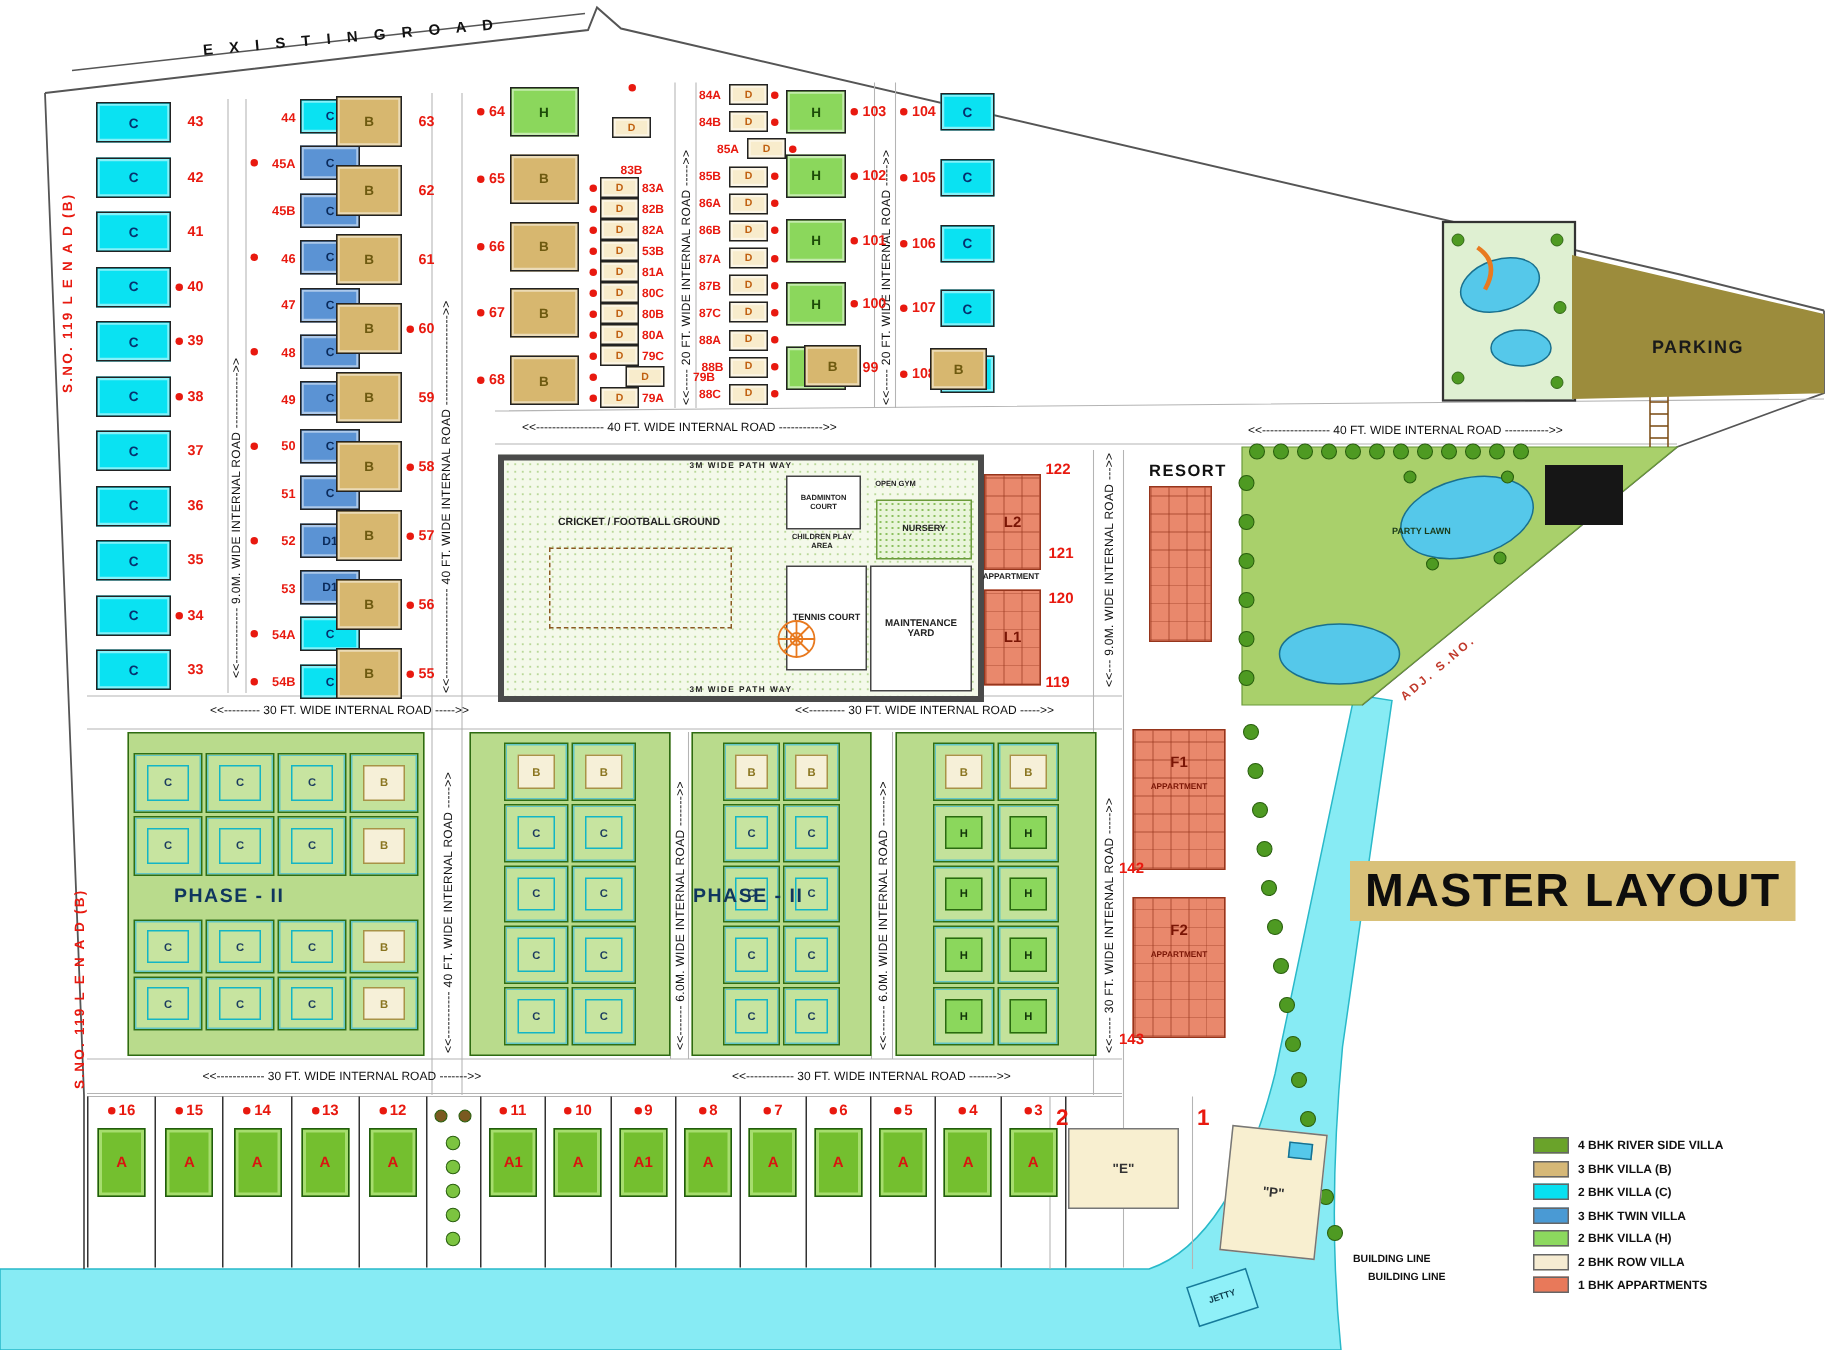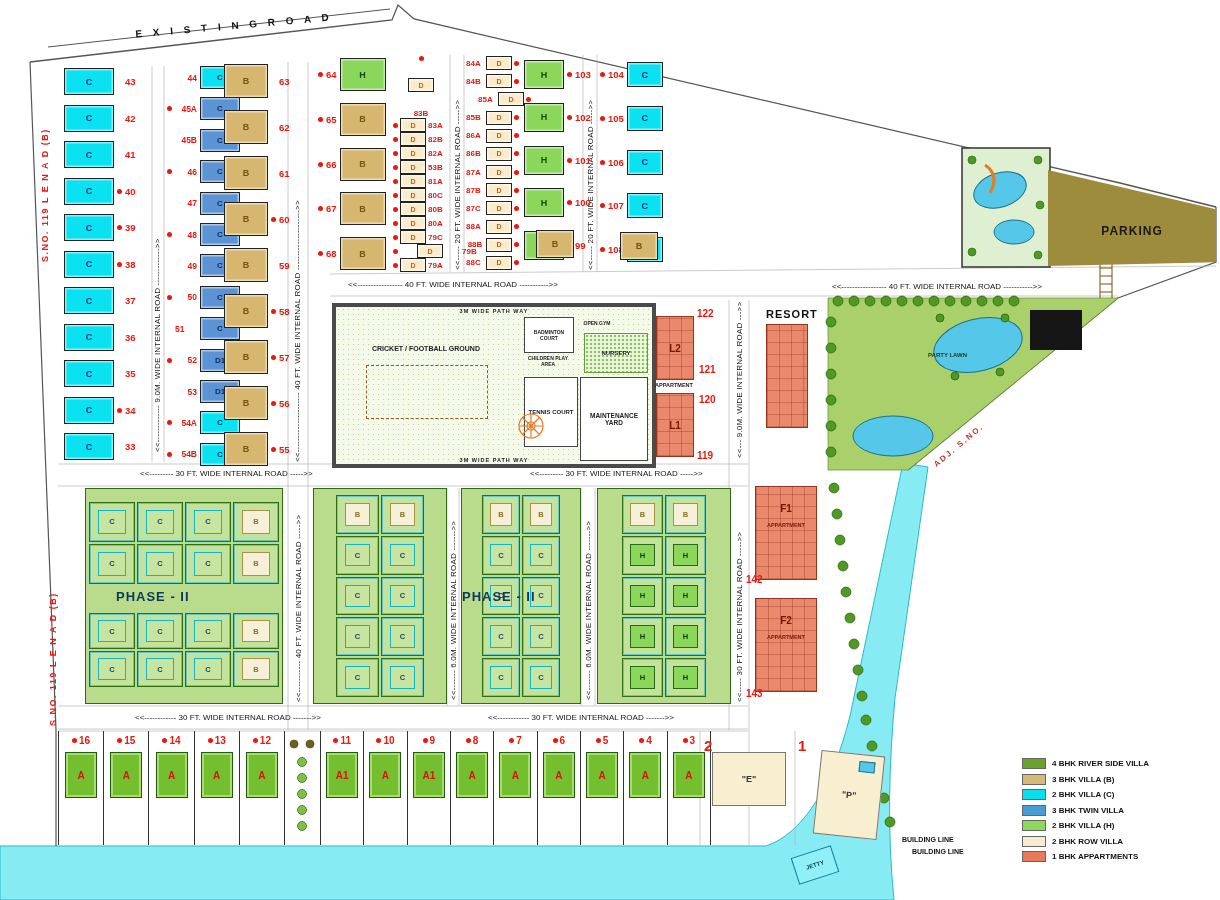--- a/index.html
+++ b/index.html
@@ -310,21 +310,21 @@
     </div>
       <div class="prow">
       <span class="dot"></span>
       <span class="pnum" style="min-width:22px;text-align:right;font-size:8.5px;">50</span>
       <div class="pbox k-blue" style="width:38px;height:21px;font-size:8px;">
           <span>C</span>
         </div>
     </div>
       <div class="prow">
       <span class="dot" style="visibility: hidden;"></span>
-      <span class="pnum" style="min-width:22px;text-align:left;font-size:8.5px;">51</span>
+      <span class="pnum" style="min-width:22px;text-align:right;font-size:8.5px;">51</span>
       <div class="pbox k-blue" style="width:38px;height:21px;font-size:8px;">
           <span>C</span>
         </div>
     </div>
       <div class="prow">
       <span class="dot"></span>
       <span class="pnum" style="min-width:22px;text-align:right;font-size:8.5px;">52</span>
       <div class="pbox k-blue" style="width:38px;height:21px;font-size:8px;">
           <span>D1</span>
         </div>
@@ -1103,20 +1103,21 @@
     <span style="margin-top:16px;font-size:10px;">F1</span>
     <span style="margin-top:8px;font-size:5.5px;">APPARTMENT</span>
   </div>
   <div class="salmon" style="left:755px;top:598px;width:60px;height:92px;">
     <span style="margin-top:16px;font-size:10px;">F2</span>
     <span style="margin-top:8px;font-size:5.5px;">APPARTMENT</span>
   </div>
   <div class="rednum" style="left:746px;top:574px;">142</div>
   <div class="rednum" style="left:746px;top:688px;">143</div>
 
+  <div id="master-title">MASTER LAYOUT</div>
 
   <div class="rstrip" style="left:58px;top:731px;width:226px;height:114px;">
 
   <div class="rcell">
       <div class="rnum">
           <span class="dot"></span>
           <span>16</span>
         </div>
       <div class="ahouse">
           <span>A</span>

